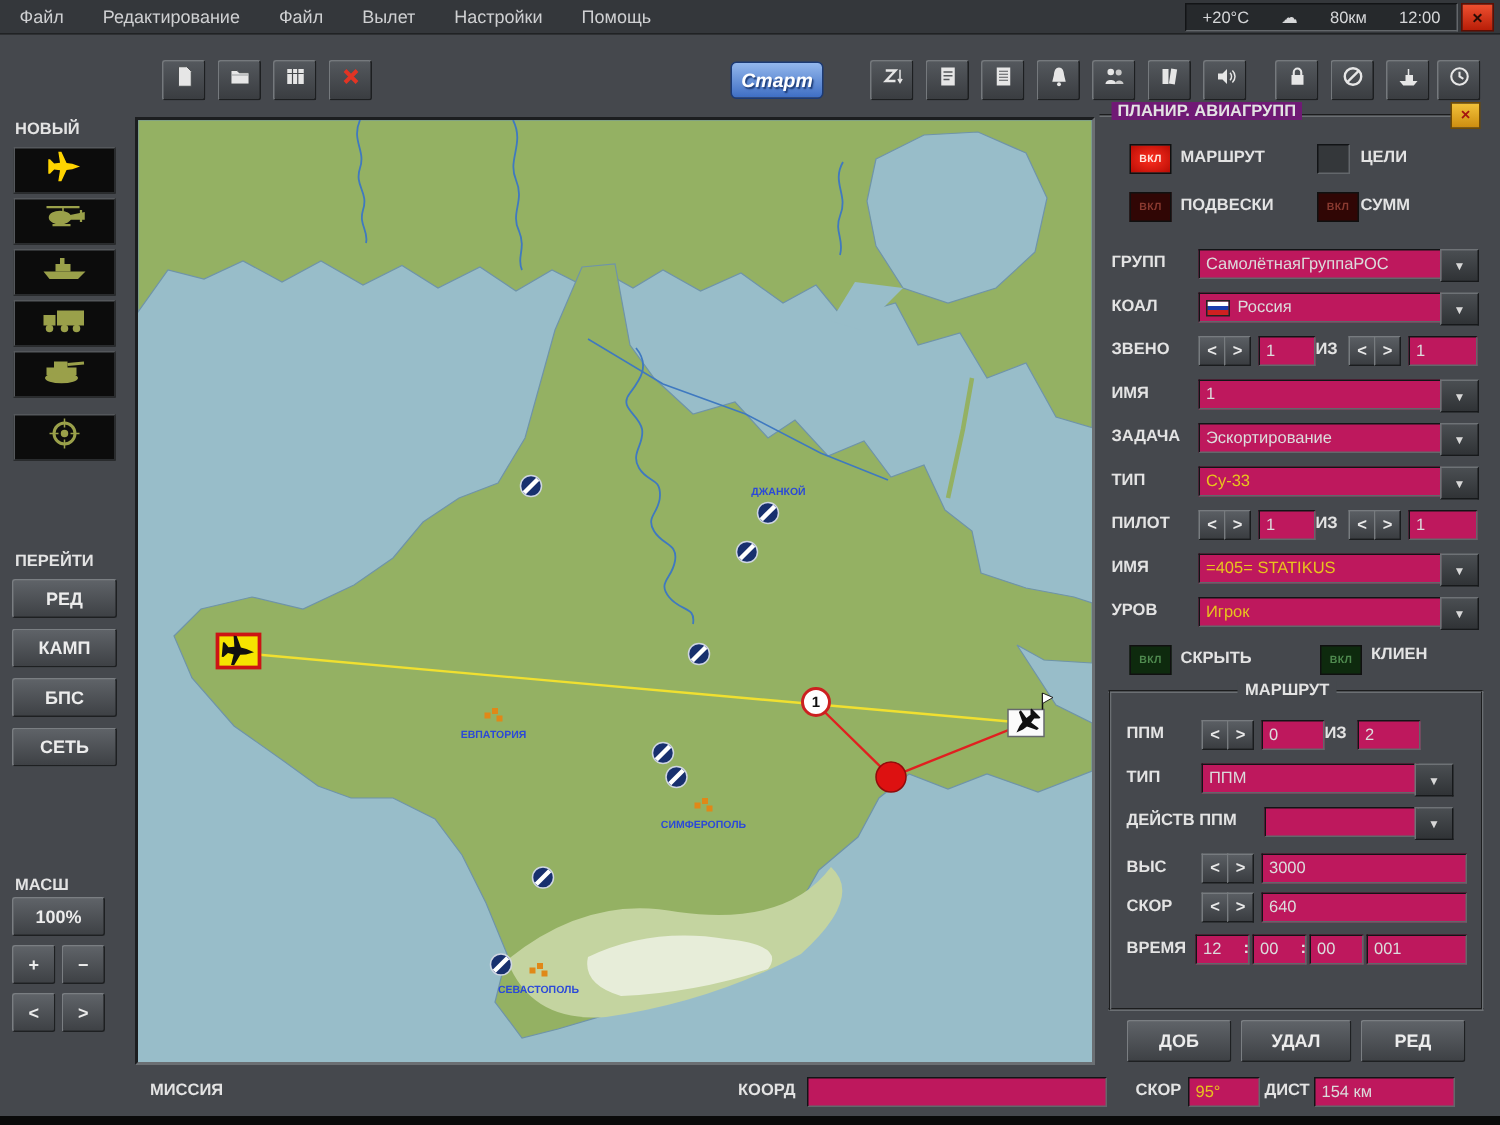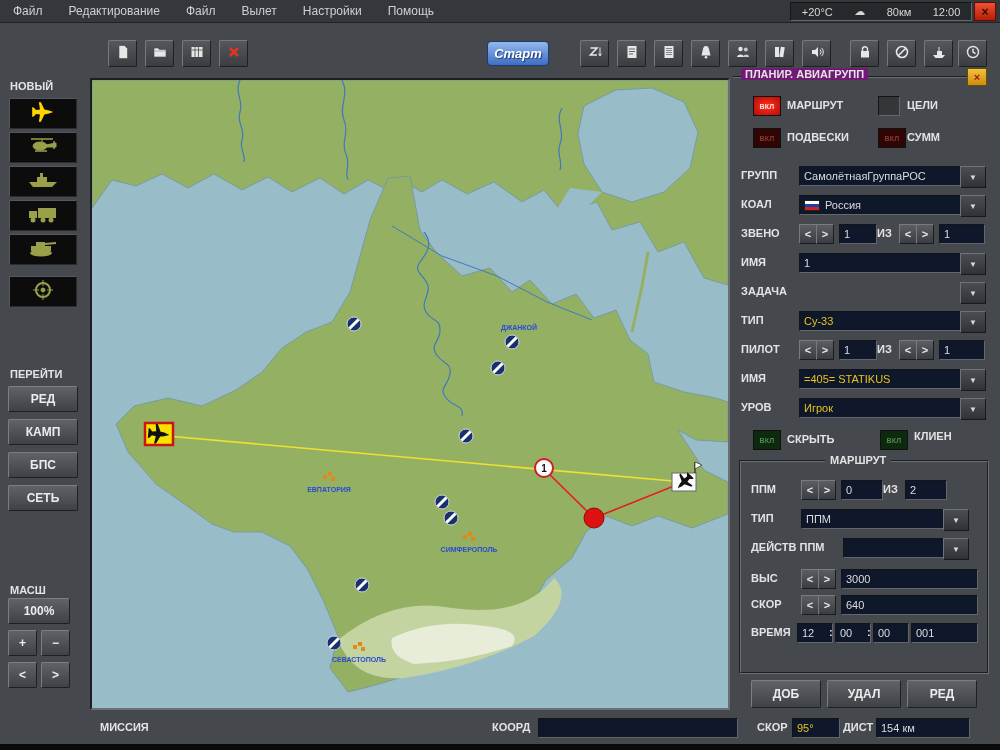--- a/index.html
+++ b/index.html
@@ -11,21 +11,21 @@
   .menu-item{padding:0 13px;font-size:12px;color:#cfd0d2;cursor:default;}
   .envbox{position:absolute;right:28px;top:2px;width:180px;height:17px;background:#26292c;border:1px solid;border-color:#121416 #63676b #63676b #121416;color:#d6d7d9;font-size:11px;display:flex;align-items:center;justify-content:space-around;}
   .winx{position:absolute;right:4px;top:2px;width:20px;height:17px;background:linear-gradient(#ef5030,#b81e08);border:1px solid #5e0e02;color:#27070366;color:#2a0c05;font-weight:bold;font-size:12px;display:flex;align-items:center;justify-content:center;}
   
   .tbtn{width:27px;height:25px;display:flex;align-items:center;justify-content:center;background:linear-gradient(#54585d,#3a3d41);border:1px solid #1d1f21;border-top-color:#75797d;border-left-color:#75797d;border-radius:2px;}
   .tgroup{display:flex;gap:8px;}
   .startbtn{width:60px;height:23px;border-radius:4px;background:linear-gradient(#93b7ec,#3e6ec4);border:1px solid #1c3a74;color:#fff;font-size:13px;font-weight:bold;font-style:italic;display:flex;align-items:center;justify-content:center;text-shadow:1px 1px 1px #1c3a74;}
   
   .btn{background:linear-gradient(#5f6368,#3e4145);border:1px solid;border-color:#7a7e82 #1e2022 #1e2022 #7a7e82;color:#ececec;font-size:12px;font-weight:bold;display:flex;align-items:center;justify-content:center;cursor:default;border-radius:2px;}
   
-  .field{background:#0f172a;border:1px solid;border-color:#121416 #63676b #63676b #121416;color:#dcdcdc;font-size:11px;display:flex;align-items:center;padding:0 4px;overflow:hidden;white-space:nowrap;}
+  .field{background:#be185d;border:1px solid;border-color:#121416 #63676b #63676b #121416;color:#dcdcdc;font-size:11px;display:flex;align-items:center;padding:0 4px;overflow:hidden;white-space:nowrap;}
   .yellow{color:#e8c31e;}
   .drop{width:24px;height:20px;font-size:8px;color:#d8d8d8;background:linear-gradient(#4a4e52,#303336);border:1px solid #17191b;border-top-color:#6e7276;border-left-color:#6e7276;display:flex;align-items:center;justify-content:center;}
   .spin{width:16px;height:18px;font-size:11px;font-weight:bold;color:#e8e8e8;background:linear-gradient(#5a5e63,#3a3d41);border:1px solid #1a1c1e;border-top-color:#777b7f;border-left-color:#777b7f;display:flex;align-items:center;justify-content:center;}
   .vkl{font-size:7px;font-weight:bold;width:26px;height:18px;display:flex;align-items:center;justify-content:center;border:1px solid #101010;letter-spacing:.3px;}
   .vkl-red{background:radial-gradient(#ff3020,#b80c04);color:#ffe8e0;}
   .vkl-darkred{background:#300605;color:#8a3a30;}
   .vkl-green{background:#0e2a0e;color:#4f8a4f;}
   .checkbox{width:20px;height:18px;background:#34373a;border:1px solid;border-color:#121416 #63676b #63676b #121416;}
   .sideicon{width:66px;height:29px;background:#0c0c0c;border:1px solid #55585c;border-bottom-color:#2a2c2e;border-right-color:#2a2c2e;display:flex;align-items:center;justify-content:center;}
   .groupbox{border:2px groove #6b6f73;}
@@ -380,20 +380,21 @@
     <div class="abs lbl" style="left:144px;top:159px;">ИЗ</div>
     <div class="abs spin" style="left:166px;top:156px;">&lt;</div>
     <div class="abs spin" style="left:183px;top:156px;">&gt;</div>
     <div class="abs field" style="left:206px;top:156px;width:36px;height:18px;">1</div>
 
     <div class="abs lbl" style="left:8px;top:188px;">ИМЯ</div>
     <div class="abs field" style="left:66px;top:185px;width:152px;height:18px;">1</div>
     <div class="abs drop" style="left:227px;top:185px;">▼</div>
 
     <div class="abs lbl" style="left:8px;top:217px;">ЗАДАЧА</div>
+    <div class="abs field" style="left:66px;top:214px;width:152px;height:18px;">Эскортирование</div>
     <div class="abs drop" style="left:227px;top:214px;">▼</div>
 
     <div class="abs lbl" style="left:8px;top:246px;">ТИП</div>
     <div class="abs field yellow" style="left:66px;top:243px;width:152px;height:18px;">Су-33</div>
     <div class="abs drop" style="left:227px;top:243px;">▼</div>
 
     <div class="abs lbl" style="left:8px;top:275px;">ПИЛОТ</div>
     <div class="abs spin" style="left:66px;top:272px;">&lt;</div>
     <div class="abs spin" style="left:83px;top:272px;">&gt;</div>
     <div class="abs field" style="left:106px;top:272px;width:28px;height:18px;">1</div>

